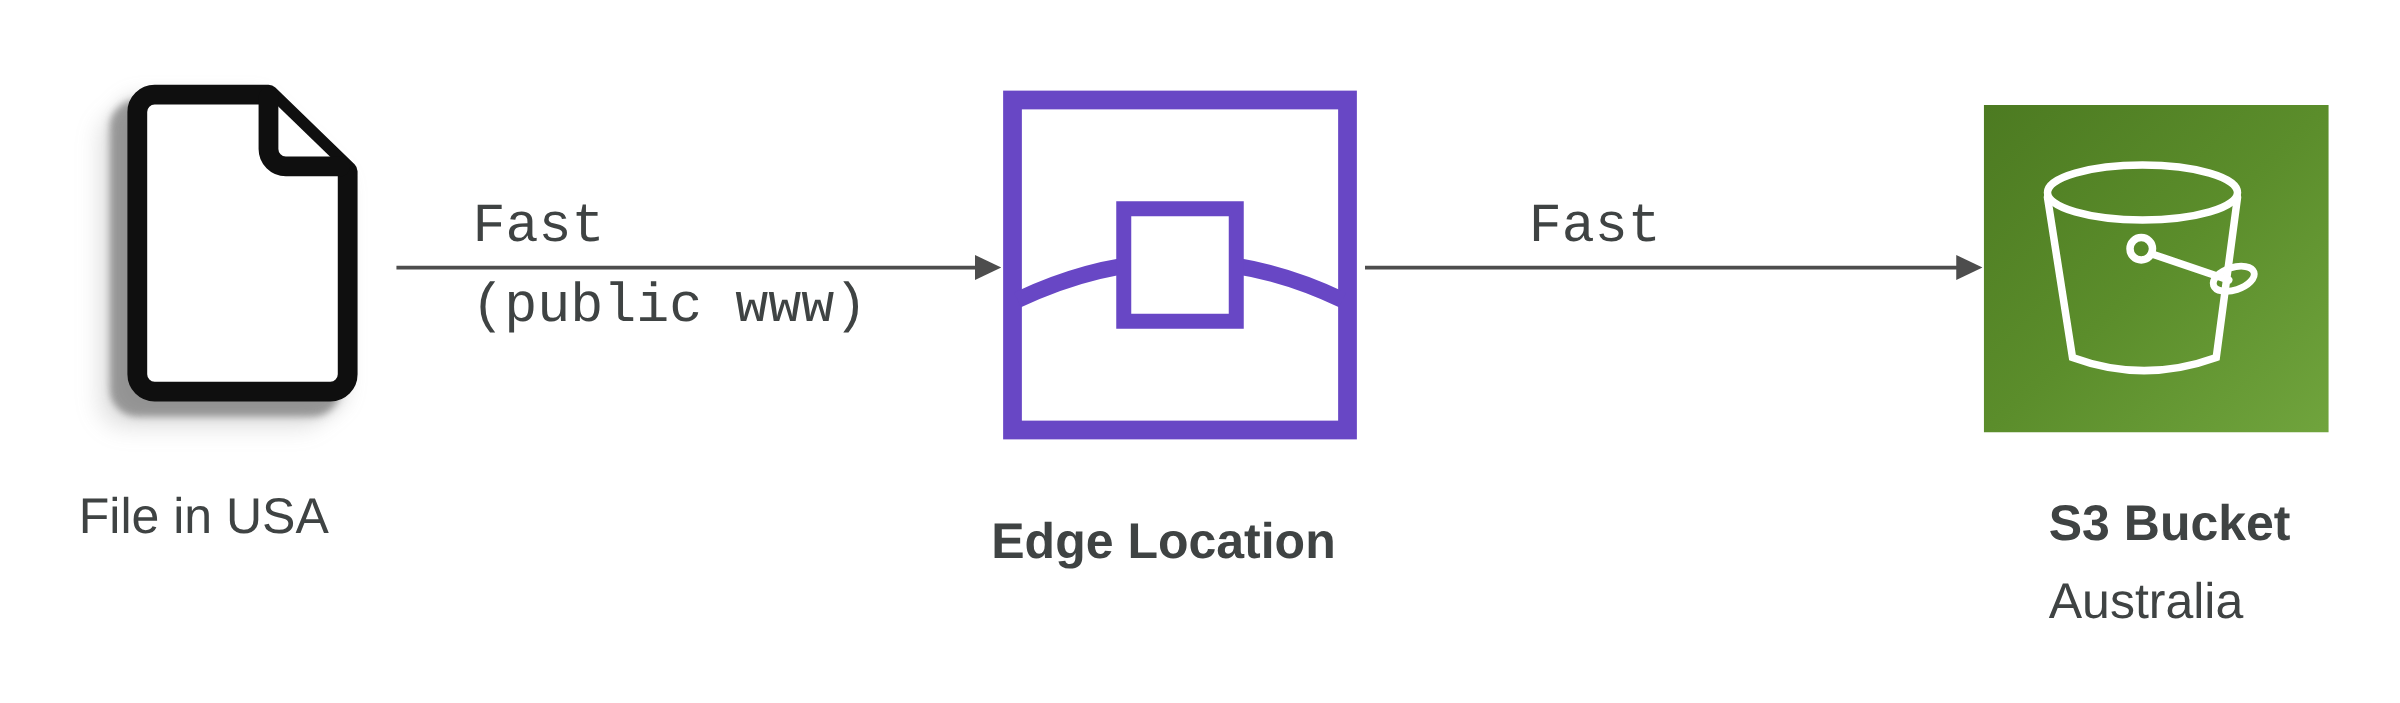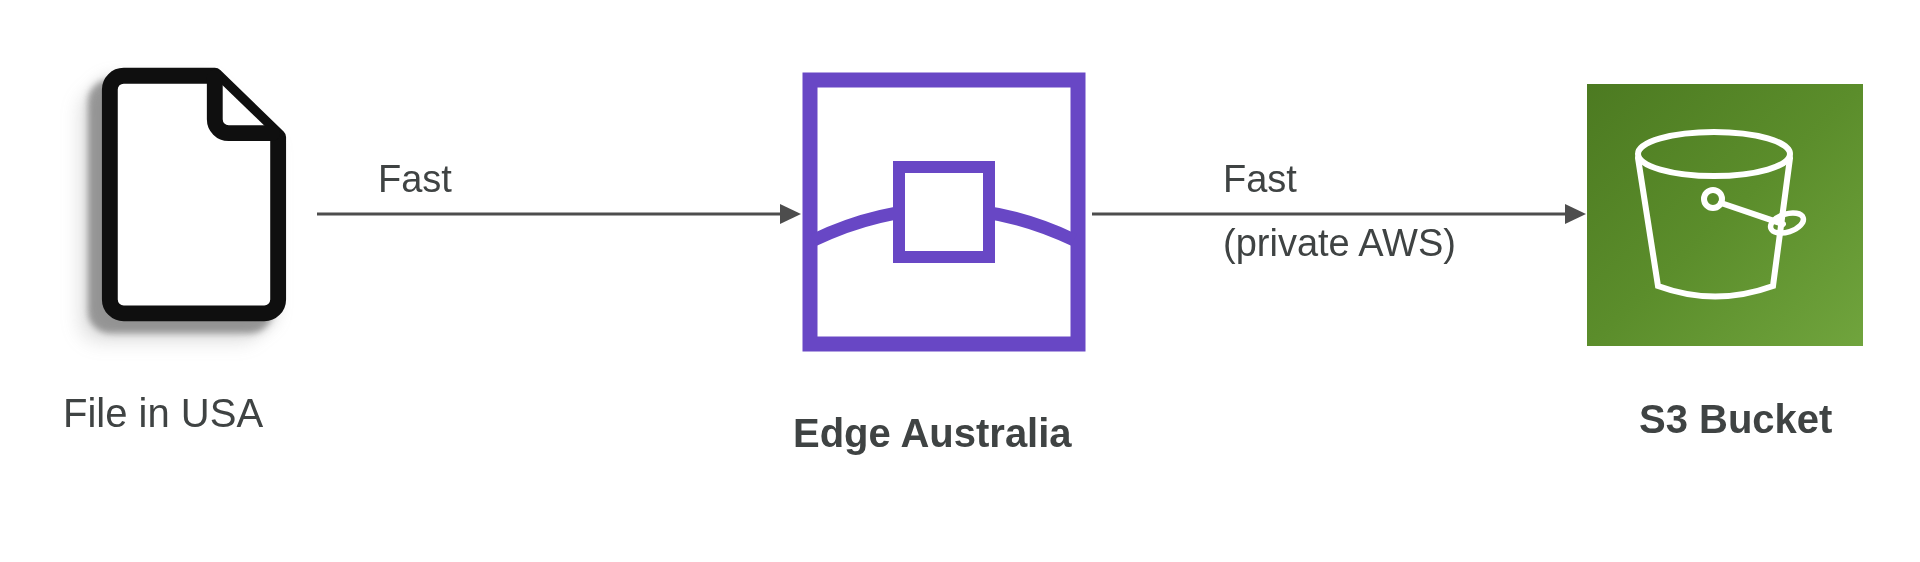--- a/index.html
+++ b/index.html
@@ -3,58 +3,58 @@
 <meta charset="utf-8">
 <style>
   html,body{margin:0;padding:0;background:#ffffff;}
   .canvas{
     position:relative;width:1920px;height:562px;background:#ffffff;
     font-family:"Liberation Sans","DejaVu Sans",sans-serif;overflow:hidden;
   }
   .abs{position:absolute;}
   .lbl{position:absolute;color:var(--text,#3f4343);white-space:nowrap;}
   .icon-label{font-size:40px;line-height:62px;}
-  .flow-label{font-size:38px;line-height:1;}
+  .flow-label{font-size:44px;line-height:1;font-family:Liberation Mono, monospace;}
   .bold{font-weight:bold;}
   .doc-svg{filter:drop-shadow(-14px 12px 3px rgba(95,95,95,0.55)) drop-shadow(-10px 10px 8px rgba(120,120,120,0.35));}
 </style>
 </head>
 <body>
 
 <div class="canvas">
 
   <svg class="abs doc-svg" style="left:94px;top:62px;" width="198" height="266" viewBox="0 0 200 265">
     <path d="M 30 12 H 122 L 186 74 V 238 a 14 14 0 0 1 -14 14 H 30 a 14 14 0 0 1 -14 -14 V 26 a 14 14 0 0 1 14 -14 Z" fill="#ffffff" stroke="var(--doc_ink,#0f0f0f)" stroke-width="16" stroke-linejoin="round"></path>
     <path d="M 122 14 V 56 a 14 14 0 0 0 14 14 H 180" fill="#ffffff" stroke="var(--doc_ink,#0f0f0f)" stroke-width="16" stroke-linejoin="round" stroke-linecap="round"></path>
   </svg>
 
   <div class="lbl icon-label" style="left:63px;top:382px;">File in USA</div>
 
   <svg class="abs" style="left:317px;top:200px;" width="484" height="28">
     <line x1="0" y1="14" x2="465" y2="14" stroke="var(--arrow,#4d4d4d)" stroke-width="3"></line>
     <polygon points="463,4 484,14 463,24" fill="var(--arrow,#4d4d4d)"></polygon>
   </svg>
   <div class="lbl flow-label" style="left:378px;top:160px;">Fast</div>
+  <div class="lbl flow-label" style="left:377px;top:224px;">(public www)</div>
 
   <svg class="abs" style="left:802px;top:72px;" width="284" height="280" viewBox="0 0 284 280">
     <rect x="8" y="8" width="268" height="264" fill="#ffffff" stroke="var(--edge_purple,#6847c5)" stroke-width="15"></rect>
     <path d="M 12 168 Q 142 106 272 168" fill="none" stroke="var(--edge_purple,#6847c5)" stroke-width="13"></path>
     <rect x="97" y="95" width="90" height="90" fill="#ffffff" stroke="var(--edge_purple,#6847c5)" stroke-width="12"></rect>
   </svg>
 
   <div class="lbl icon-label" style="left:793px;top:402px;">
-    <div class="bold">Edge Australia</div>
+    <div class="bold">Edge Location</div>
   </div>
 
   <svg class="abs" style="left:1092px;top:200px;" width="494" height="28">
     <line x1="0" y1="14" x2="474" y2="14" stroke="var(--arrow,#4d4d4d)" stroke-width="3"></line>
     <polygon points="473,4 494,14 473,24" fill="var(--arrow,#4d4d4d)"></polygon>
   </svg>
   <div class="lbl flow-label" style="left:1223px;top:160px;">Fast</div>
-  <div class="lbl flow-label" style="left:1223px;top:224px;">(private AWS)</div>
 
   <svg class="abs" style="left:1587px;top:84px;" width="276" height="262" viewBox="0 0 276 262">
     <defs>
       <linearGradient id="s3grad" x1="0%" y1="0%" x2="100%" y2="100%">
         <stop offset="0%" stop-color="#4c7a21" style="stop-color:var(--s3_green_dark,#4c7a21)"></stop>
         <stop offset="50%" stop-color="#5b8d2b" style="stop-color:var(--s3_green_mid,#5b8d2b)"></stop>
         <stop offset="100%" stop-color="#70a43d" style="stop-color:var(--s3_green_light,#70a43d)"></stop>
       </linearGradient>
     </defs>
     <rect x="0" y="0" width="276" height="262" fill="url(#s3grad)"></rect>
@@ -62,15 +62,16 @@
       <ellipse cx="127" cy="70" rx="76" ry="22" stroke-width="6"></ellipse>
       <path d="M 51 74 L 71 202 Q 128 223 186 202 L 203 74" stroke-width="6"></path>
       <line x1="134" y1="119" x2="196" y2="140" stroke-width="6"></line>
       <ellipse cx="200" cy="139" rx="17" ry="9" stroke-width="5.5" transform="rotate(-18 200 139)"></ellipse>
       <circle cx="126" cy="115" r="9" stroke-width="6"></circle>
     </g>
   </svg>
 
   <div class="lbl icon-label" style="left:1607px;top:388px;margin-left:32px;">
     <div class="bold">S3 Bucket</div>
+    <div>Australia</div>
   </div>
 
 </div>
 
 </body></html>

